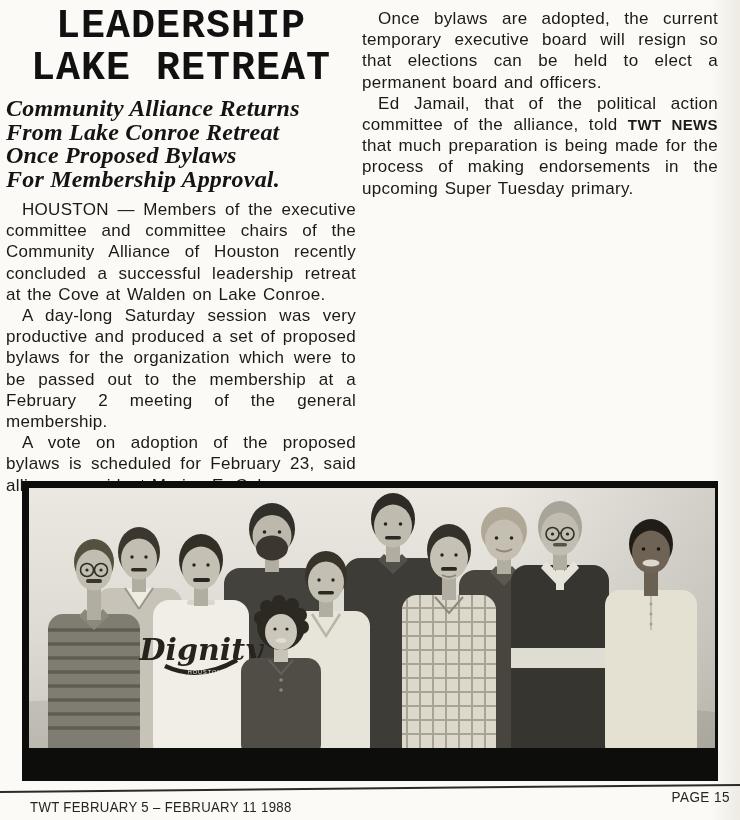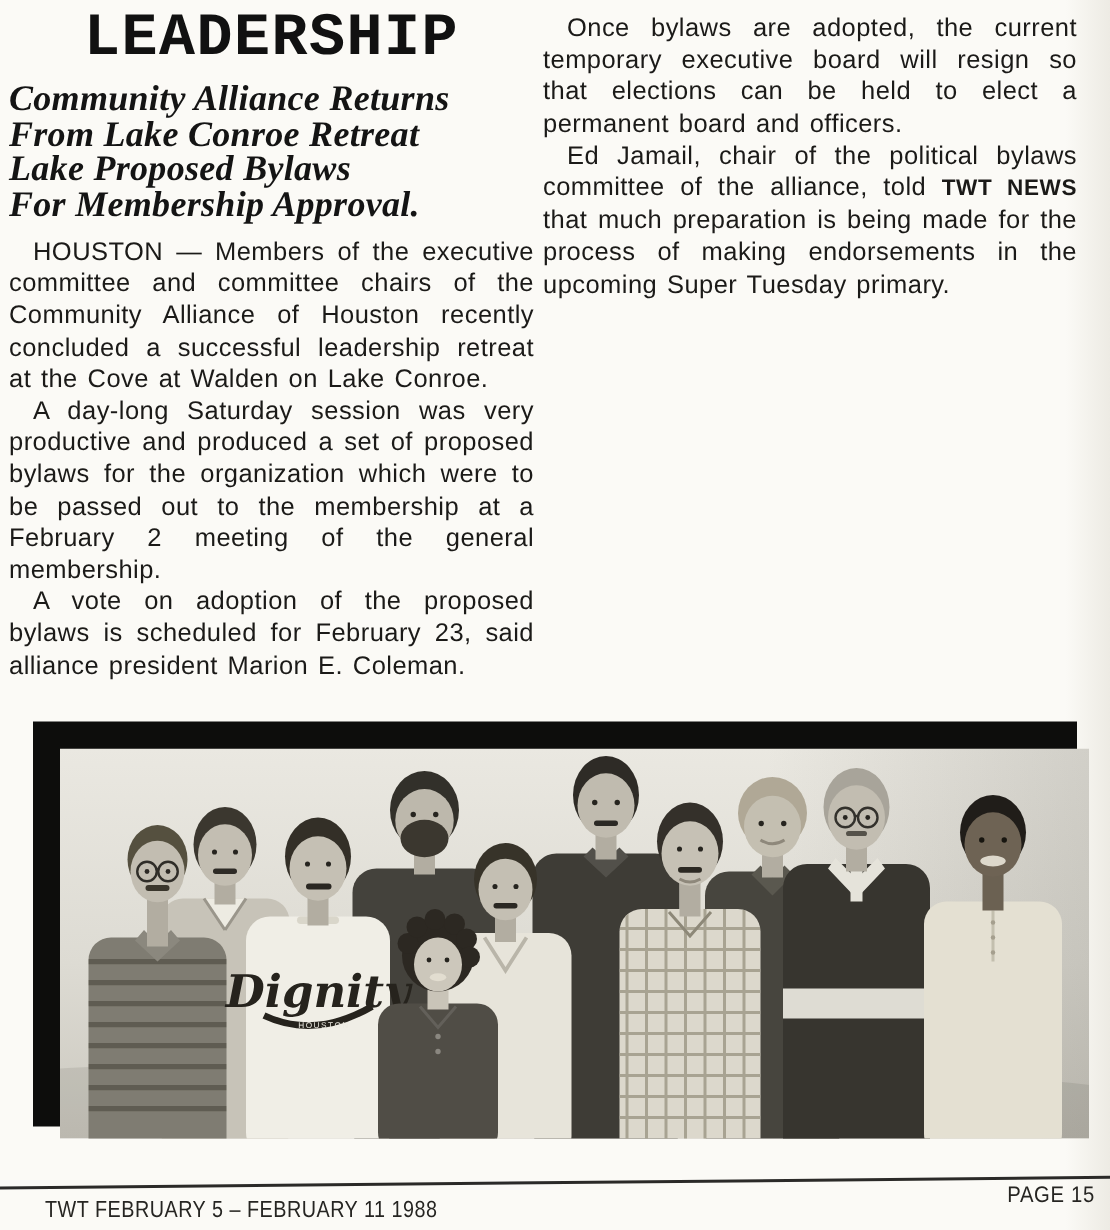--- a/index.html
+++ b/index.html
@@ -21,22 +21,22 @@
     text-align:left;color:#141414;letter-spacing:.2px;
   }
   .bodycopy{margin-top:8px;}
   .bodycopy p,.col-right p{
     margin:0;font-size:17px;line-height:21.2px;text-align:justify;
     letter-spacing:.3px;word-spacing:1.5px;text-indent:16px;color:#1b1a18;
   }
   .brand{font-weight:700;font-size:15px;letter-spacing:.4px;}
   
   .photo-frame{
-    position:absolute;left:22px;top:481px;width:696px;height:270px;
-    background:#0d0d0c;border:none;box-sizing:border-box;padding:18px;
+    position:absolute;left:22px;top:481px;width:696px;height:300px;
+    background:#0d0d0c;border:none;box-sizing:border-box;padding:7px;
   }
   .photo-frame svg{display:block;}
   
   .caption-row{
     position:absolute;left:26px;top:757px;width:706px;
     display:flex;justify-content:space-between;align-items:flex-start;
   }
   .caption{
     font-style:italic;font-weight:700;font-size:13.5px;color:#222;letter-spacing:.1px;
   }
@@ -57,37 +57,38 @@
   }
 </style>
 </head>
 <body>
 
 <div class="page">
 
   <div class="col-left">
     <div class="headline">
       <div>LEADERSHIP</div>
+      <div>LAKE RETREAT</div>
     </div>
     <div class="deck">
       <div>Community Alliance Returns</div>
       <div>From Lake Conroe Retreat</div>
-      <div>Lake Proposed Bylaws</div>
+      <div>Once Proposed Bylaws</div>
       <div>For Membership Approval.</div>
     </div>
     <div class="bodycopy">
       <p>HOUSTON — Members of the executive committee and committee chairs of the Community Alliance of Houston recently concluded a successful leadership retreat at the Cove at Walden on Lake Conroe.</p>
       <p>A day-long Saturday session was very productive and produced a set of proposed bylaws for the organization which were to be passed out to the membership at a February 2 meeting of the general membership.</p>
       <p>A vote on adoption of the proposed bylaws is scheduled for February 23, said alliance president Marion E. Coleman.</p>
     </div>
   </div>
 
   <div class="col-right">
     <p>Once bylaws are adopted, the current temporary executive board will resign so that elections can be held to elect a permanent board and officers.</p>
-    <p><span>Ed Jamail, chair of the political bylaws committee of the alliance, told </span><span class="brand">TWT NEWS</span><span> that much preparation is being made for the process of making endorsements in the upcoming Super Tuesday primary.</span></p>
+    <p><span>Ed Jamail, that of the political action committee of the alliance, told </span><span class="brand">TWT NEWS</span><span> that much preparation is being made for the process of making endorsements in the upcoming Super Tuesday primary.</span></p>
   </div>
 
   <div class="photo-frame">
     <svg width="686" height="260" viewBox="0 0 686 260" xmlns="http://www.w3.org/2000/svg">
       <defs>
         <linearGradient id="gWall" x1="0" y1="0" x2="0" y2="1">
           <stop offset="0" stop-color="#eae8e1"></stop>
           <stop offset="0.55" stop-color="#dddbd3"></stop>
           <stop offset="1" stop-color="#cbc8bf"></stop>
         </linearGradient>

